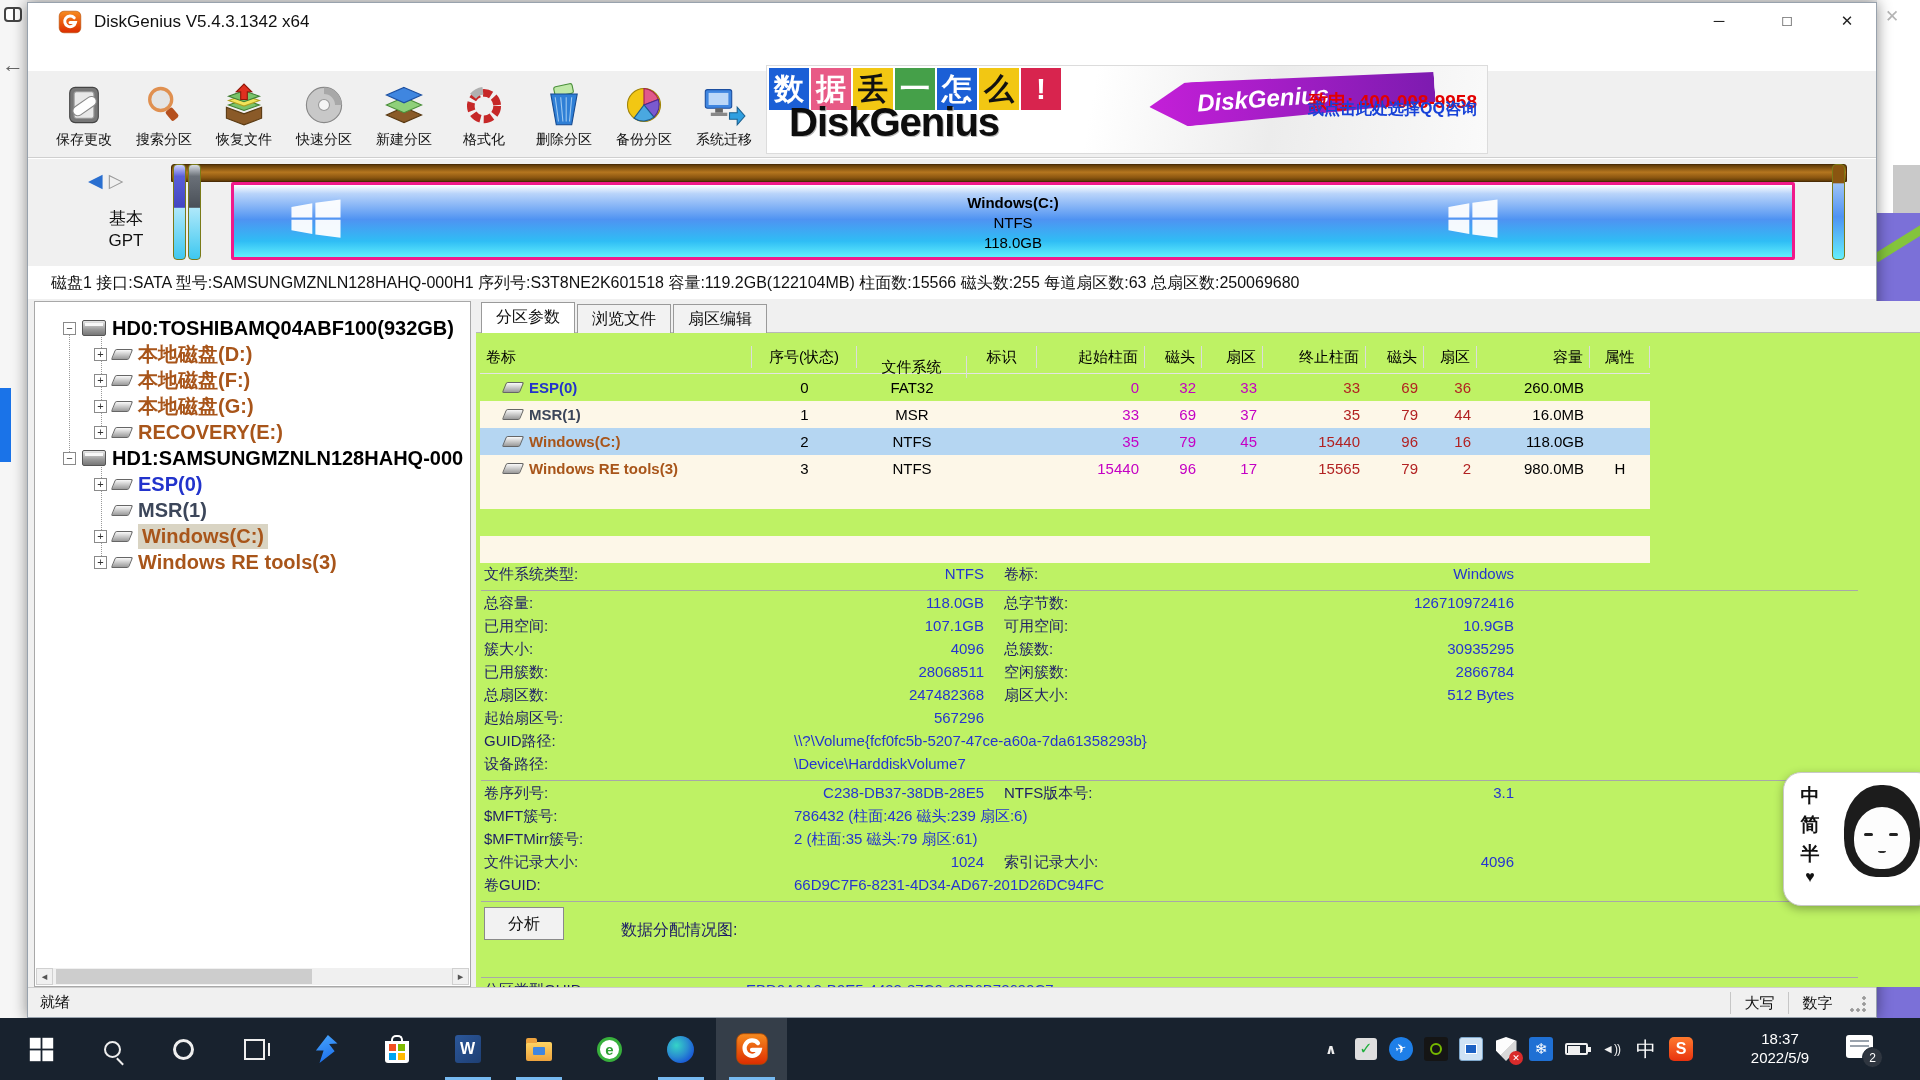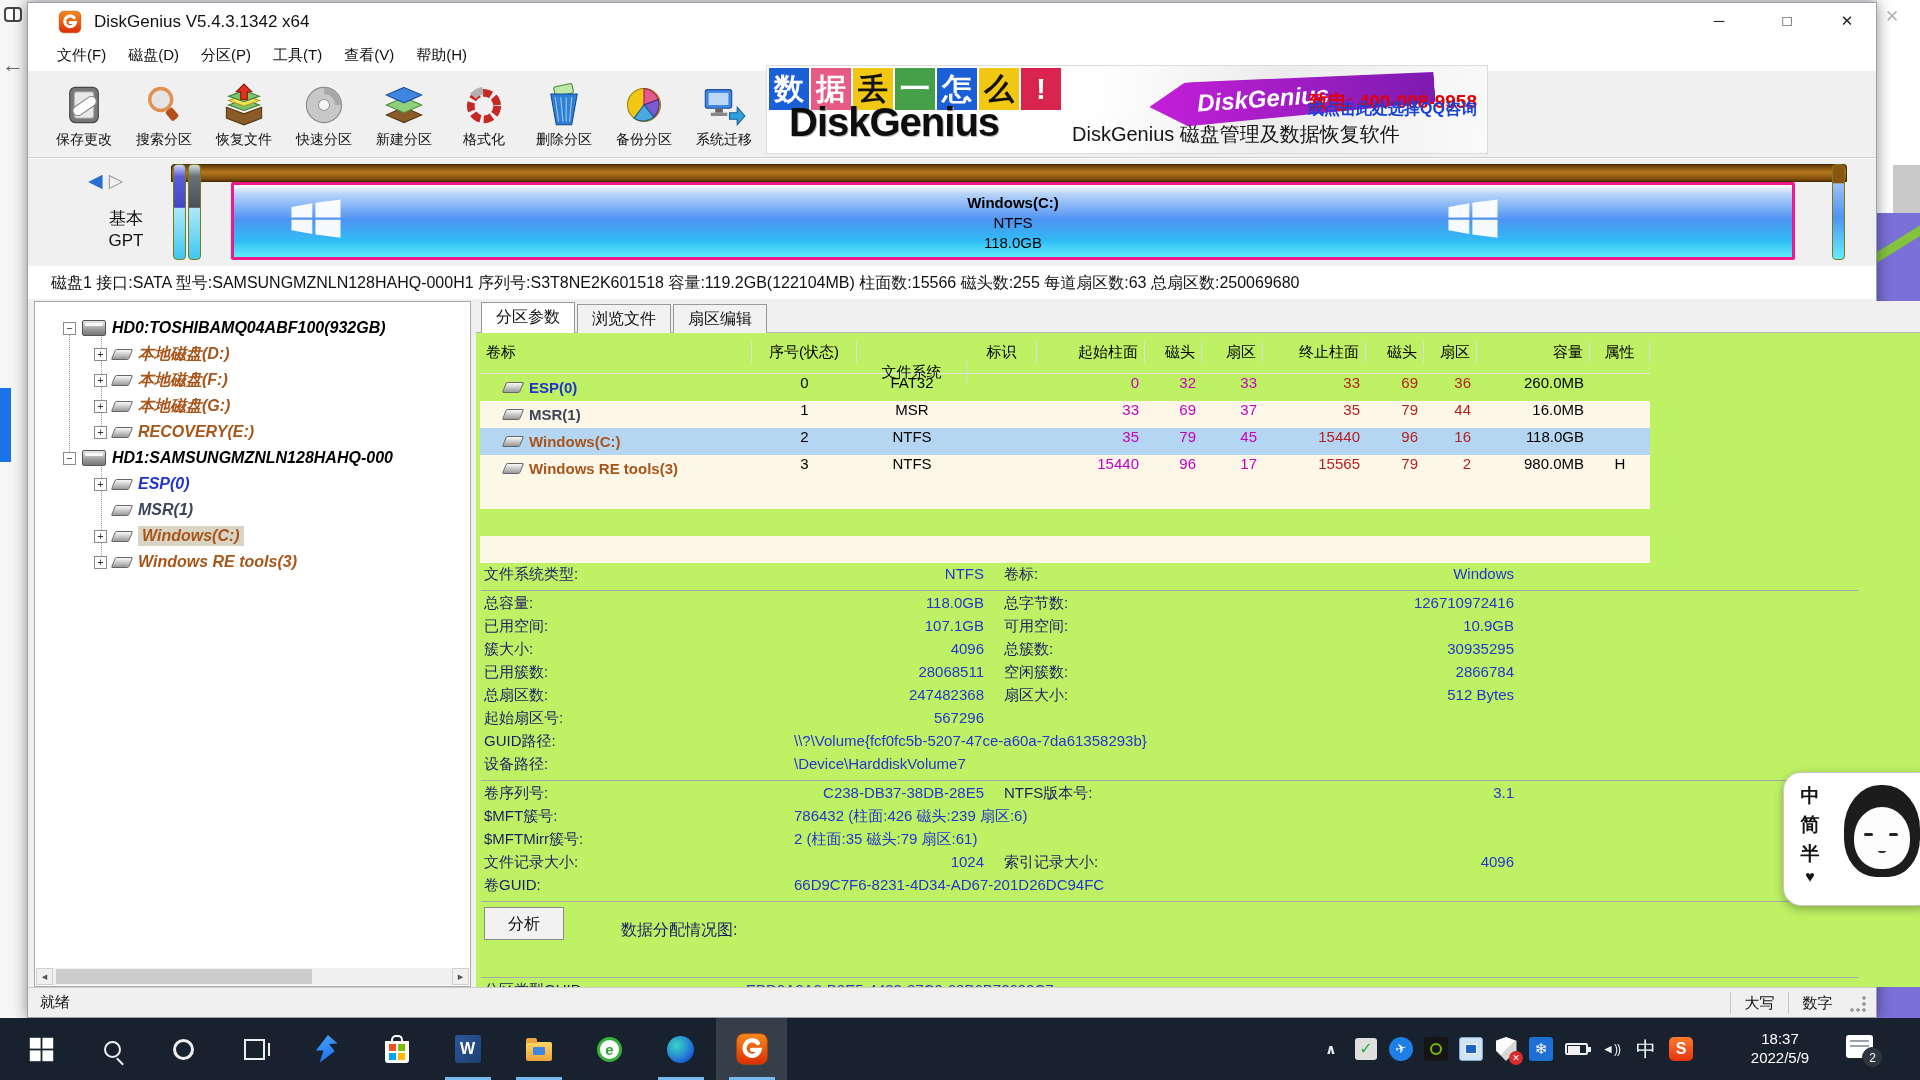--- a/index.html
+++ b/index.html
@@ -67,36 +67,36 @@
   #diskinfo { left:0; top:263px; width:100%; height:33px; background:#fff; font-size:16px; color:#111; line-height:33px; padding-left:23px; }
 
   
   #main { left:0; top:296px; width:100%; height:690px; background:#f0f0f0; }
   #treepanel { left:6px; top:2px; width:437px; height:686px; background:#fff; border:1px solid #a8a8a8; overflow:hidden; }
   .tree-row { left:0; height:26px; width:435px; display:flex; align-items:center; white-space:nowrap; overflow:hidden; }
   .expander { width:13px; height:13px; border:1px solid #8a8a8a; background:#fff; font-size:11px; line-height:11px; text-align:center; color:#333; flex:0 0 13px; }
   .hd-icon { width:24px; height:16px; background:linear-gradient(180deg,#e8e8e8,#9a9a9a 60%,#777); border:1px solid #555; border-radius:2px; margin:0 6px; position:relative; }
   .hd-icon:after { content:""; position:absolute; left:2px; top:2px; width:18px; height:3px; background:#f8f8f8; }
   .pt-icon { width:18px; height:11px; background:linear-gradient(180deg,#fafafa,#9a9a9a); border:1px solid #666; border-radius:2px; transform:skewX(-22deg); margin:0 7px 0 6px; }
-  .tree-label { font-size:16px; font-weight:bold;font-style:italic; }
+  .tree-label { font-size:20px; font-weight:bold; }
   .tree-label.sel { background:#d9d4c3; padding:1px 4px; }
   .guide { border-left:1px dotted #999; width:0; }
 
   .hscroll { left:1px; bottom:1px; width:433px; height:17px; background:#f0f0f0; }
   .hs-arrow { top:0; width:17px; height:17px; background:#f0f0f0; border:1px solid #d0d0d0; color:#555; font-size:11px; text-align:center; line-height:15px; }
   .hs-thumb { left:20px; top:1px; width:256px; height:15px; background:#cdcdcd; }
 
   #rightpanel { left:448px; top:2px; width:1652px; height:686px; background:#bef264; overflow:hidden;padding-left:27px; }
   .tabs-row { left:0; top:0; width:100%; height:32px; background:#f0f0f0; border-bottom:1px solid #b8b8b8; }
   .tab { top:3px; height:29px; border:1px solid #9a9a9a; border-bottom:none; background:#f2f2f2; font-size:16px; color:#111; text-align:center; line-height:28px; padding:0 14px; }
   .tab.active { background:#fff; top:1px; height:31px; font-weight:normal; }
 
   
   #ptable { left:4px; top:40px; width:1170px; }
-  .prow { display:flex; height:27px; font-size:15px; }
+  .prow { display:flex; height:27px; align-items:center; font-size:15px; }
   .prow.header { height:33px; font-size:15px; color:#000; border-bottom:1px solid #e4e4e4; }
   .prow.header .pcell { border-right:1px solid #dcdcdc; height:22px; line-height:22px; }
   .pcell { overflow:hidden; white-space:nowrap; padding:0 6px; }
   .al-l{text-align:left}.al-c{text-align:center}.al-r{text-align:right}
   .pname { display:flex; align-items:center; font-weight:bold; }
 
   
   .drow { left:0; height:23px; width:1388px; font-size:15px; }
   .dl { position:absolute; color:#1d1d66; }
   .dv { position:absolute; color:#2535cf; text-align:right; }
@@ -169,28 +169,20 @@
           </defs>
           <rect x="2" y="2" width="36" height="36" rx="8" fill="url(#dg1)" stroke="#b54a00"></rect>
           <path d="M27,13 a9,9 0 1,0 2,8 h-9" fill="none" stroke="#fff" stroke-width="5" stroke-linecap="round"></path>
         </svg></div>
     <div class="title-text abs">DiskGenius V5.4.3.1342 x64</div>
     <div class="win-btn abs" style="right:134px">─</div>
     <div class="win-btn abs" style="right:66px">□</div>
     <div class="win-btn abs" style="right:6px">✕</div>
   </div>
 
-  <div id="menubar" class="abs">
-      <div class="menu-item">文件(F)</div>
-      <div class="menu-item">磁盘(D)</div>
-      <div class="menu-item">分区(P)</div>
-      <div class="menu-item">工具(T)</div>
-      <div class="menu-item">查看(V)</div>
-      <div class="menu-item">帮助(H)</div>
-    </div>
 
   <div id="toolbar" class="abs">
       <div class="tb-btn">
         <div class="tb-ic"><svg viewBox="0 0 40 40">
             <rect x="7" y="4" width="26" height="32" rx="5" fill="#777" stroke="#444"></rect>
             <rect x="11" y="8" width="18" height="24" rx="2" fill="#e8e8e8" stroke="#999"></rect>
             <rect x="9" y="17" width="24" height="9" rx="4.5" fill="#fff" stroke="#888" transform="rotate(-35 20 22)"></rect>
           </svg></div>
         <div class="tb-label">保存更改</div>
       </div>
@@ -272,21 +264,20 @@
         <div class="bn-tile" style="background: rgb(242, 199, 19); color: rgb(17, 17, 17);">丢</div>
         <div class="bn-tile" style="background: rgb(69, 160, 73); color: rgb(255, 255, 255);">一</div>
         <div class="bn-tile" style="background: rgb(27, 95, 214); color: rgb(255, 255, 255);">怎</div>
         <div class="bn-tile" style="background: rgb(242, 199, 19); color: rgb(17, 17, 17);">么</div>
         <div class="bn-tile" style="background: rgb(216, 36, 78); color: rgb(255, 255, 255);">!</div>
       </div>
     <div class="bn-big abs">DiskGenius</div>
     <div class="bn-ribbon abs">DiskGenius</div>
     <div class="bn-phone abs">致电: 400-008-9958</div>
     <div class="bn-qq abs">或点击此处选择QQ咨询</div>
-    <div class="bn-tagline abs">DiskGenius 磁盘管理及数据恢复软件</div>
   </div>
 
   <div id="diskpanel" class="abs">
     <div class="nav-arrows abs">
       <span style="color:#2a6fd0">◀</span><span style="color:#9a9a9a">▷</span>
     </div>
     <div class="disk-type abs" style="top:48px">基本</div>
     <div class="disk-type abs" style="top:72px">GPT</div>
     <div id="diskbar" class="abs">
       <div class="db-brown abs"></div>

